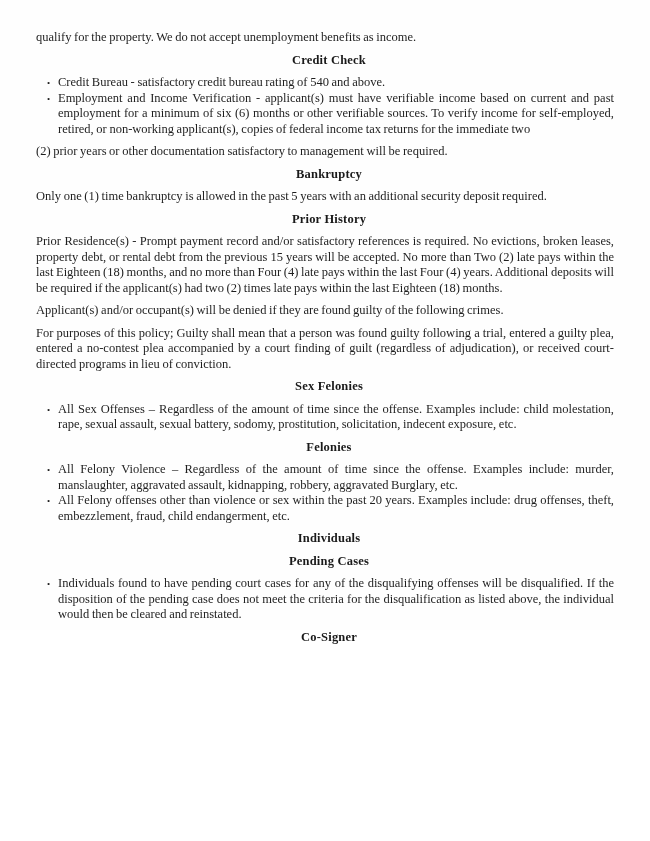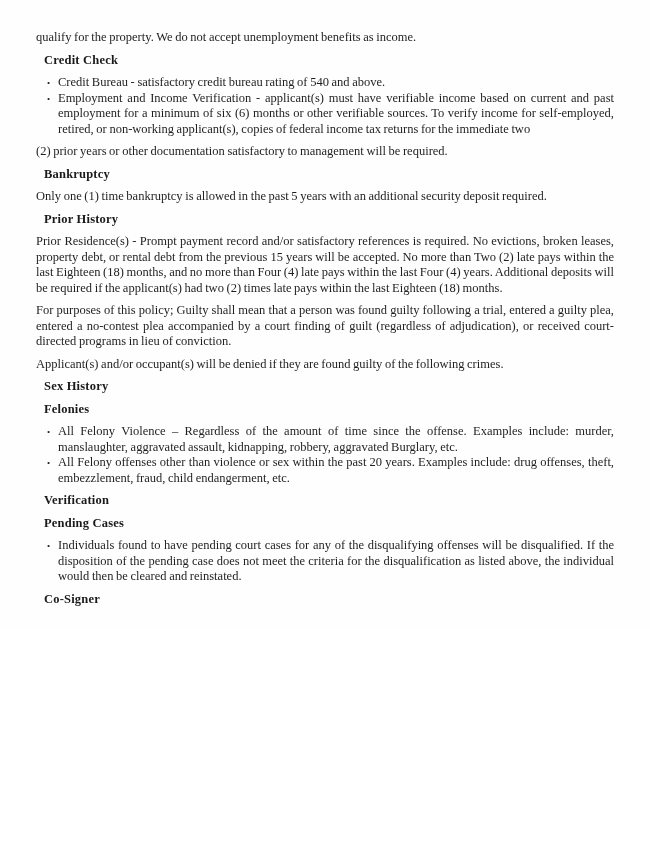--- a/index.html
+++ b/index.html
@@ -28,20 +28,21 @@
     text-align: justify;
     word-spacing: -0.5px;
   }
   .heading {
     font-size: 12.5px;
     line-height: 15.5px;
     font-weight: 700;
     margin: 0 0 7px 8px;
     letter-spacing: 0.2px;
     color: #1a1a1a;
+    text-align: center;
   }
   .bullets {
     margin: 0 0 7px 0;
     padding: 0 0 0 22px;
     list-style: none;
   }
   .bullets li {
     position: relative;
     text-align: justify;
     word-spacing: -0.5px;
@@ -68,32 +69,35 @@
     <li>Employment and Income Verification - applicant(s) must have verifiable income based on current and past employment for a minimum of six (6) months or other verifiable sources. To verify income for self-employed, retired, or non-working applicant(s), copies of federal income tax returns for the immediate two</li>
   </ul>
   <p class="para">(2) prior years or other documentation satisfactory to management will be required.</p>
 
   <h3 class="heading">Bankruptcy</h3>
   <p class="para">Only one (1) time bankruptcy is allowed in the past 5 years with an additional security deposit required.</p>
 
   <h3 class="heading">Prior History</h3>
   <p class="para">Prior Residence(s) - Prompt payment record and/or satisfactory references is required. No evictions, broken leases, property debt, or rental debt from the previous 15 years will be accepted. No more than Two (2) late pays within the last Eighteen (18) months, and no more than Four (4) late pays within the last Four (4) years. Additional deposits will be required if the applicant(s) had two (2) times late pays within the last Eighteen (18) months.</p>
 
+  <p class="para">Applicant(s) and/or occupant(s) will be denied if they are found guilty of the following crimes.</p>
   <p class="para">For purposes of this policy; Guilty shall mean that a person was found guilty following a trial, entered a guilty plea, entered a no-contest plea accompanied by a court finding of guilt (regardless of adjudication), or received court-directed programs in lieu of conviction.</p>
-  <p class="para">Applicant(s) and/or occupant(s) will be denied if they are found guilty of the following crimes.</p>
 
-  <h3 class="heading">Sex History</h3>
+  <h3 class="heading">Sex Felonies</h3>
+  <ul class="bullets">
+    <li>All Sex Offenses – Regardless of the amount of time since the offense. Examples include: child molestation, rape, sexual assault, sexual battery, sodomy, prostitution, solicitation, indecent exposure, etc.</li>
+  </ul>
 
   <h3 class="heading">Felonies</h3>
   <ul class="bullets">
     <li>All Felony Violence – Regardless of the amount of time since the offense. Examples include: murder, manslaughter, aggravated assault, kidnapping, robbery, aggravated Burglary, etc.</li>
     <li>All Felony offenses other than violence or sex within the past 20 years. Examples include: drug offenses, theft, embezzlement, fraud, child endangerment, etc.</li>
   </ul>
 
-  <h3 class="heading">Verification</h3>
+  <h3 class="heading">Individuals</h3>
   <ul class="bullets">
   </ul>
 
   <h3 class="heading">Pending Cases</h3>
   <ul class="bullets">
     <li>Individuals found to have pending court cases for any of the disqualifying offenses will be disqualified. If the disposition of the pending case does not meet the criteria for the disqualification as listed above, the individual would then be cleared and reinstated.</li>
   </ul>
 
   <h3 class="heading">Co-Signer</h3>
 

